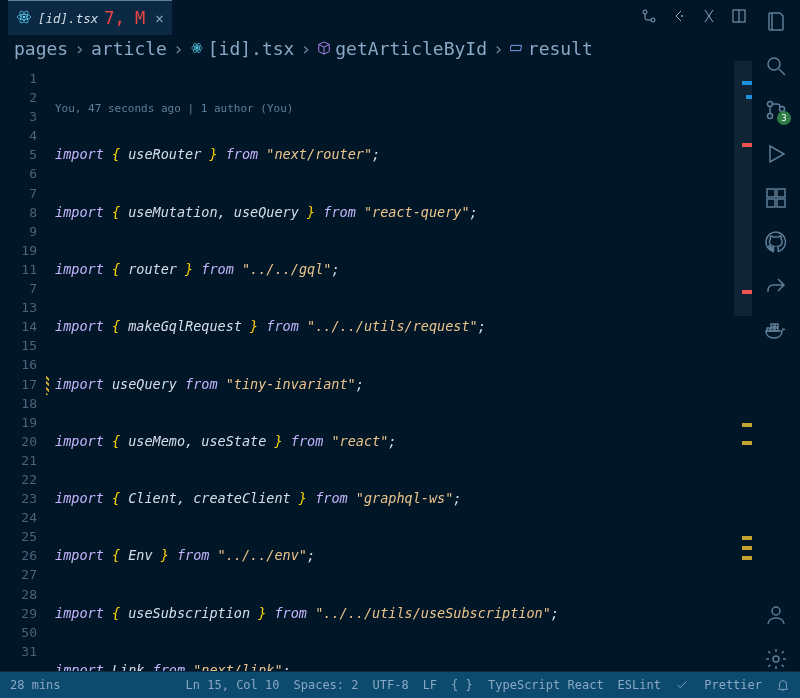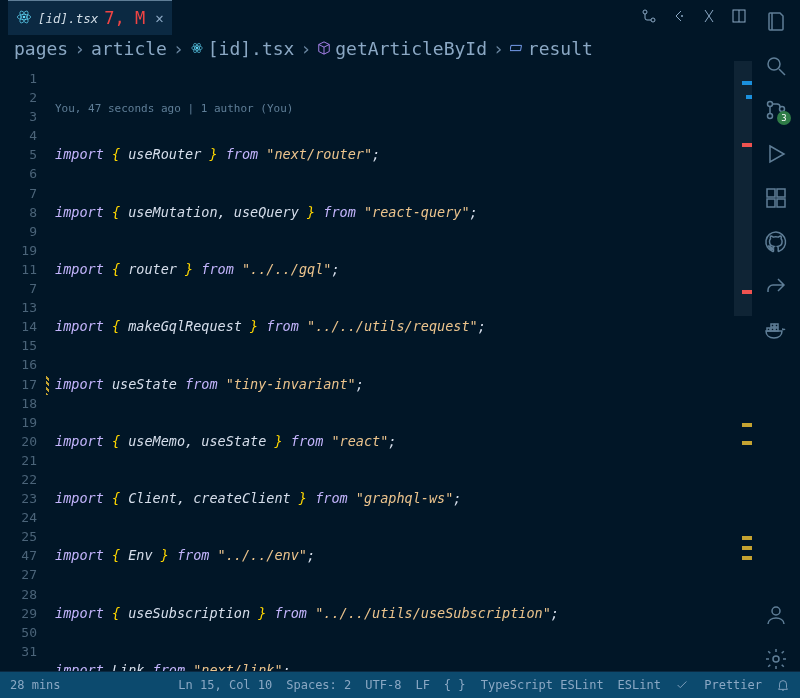--- a/index.html
+++ b/index.html
@@ -252,36 +252,36 @@
       <div class="ln">16</div>
     <div class="ln">17</div>
       <div class="ln">18</div>
     <div class="ln">19</div>
       <div class="ln">20</div>
     <div class="ln">21</div>
       <div class="ln">22</div>
     <div class="ln">23</div>
       <div class="ln">24</div>
     <div class="ln">25</div>
-      <div class="ln">47</div>
+      <div class="ln">26</div>
     <div class="ln">27</div>
       <div class="ln">28</div>
     <div class="ln">29</div>
       <div class="ln">50</div>
     <div class="ln">31</div>
   </div>
   <div class="gutter-mod" style="top:314px;height:20px;"></div>
 
   <div class="code">
     <div class="codelens">You, 47 seconds ago | 1 author (You)</div>
     <div class="line"><span class="kw">import </span><span class="brace">{ </span><span class="ident">useRouter </span><span class="brace">} </span><span class="kw">from </span><span class="str">"next/router"</span><span class="punc">;</span></div>
     <div class="line"><span class="kw">import </span><span class="brace">{ </span><span class="ident">useMutation, useQuery </span><span class="brace">} </span><span class="kw">from </span><span class="str">"react-query"</span><span class="punc">;</span></div>
     <div class="line"><span class="kw">import </span><span class="brace">{ </span><span class="ident">router </span><span class="brace">} </span><span class="kw">from </span><span class="str">"../../gql"</span><span class="punc">;</span></div>
     <div class="line"><span class="kw">import </span><span class="brace">{ </span><span class="ident">makeGqlRequest </span><span class="brace">} </span><span class="kw">from </span><span class="str">"../../utils/request"</span><span class="punc">;</span></div>
-    <div class="line"><span class="kw">import </span><span class="ident">useState </span><span class="kw">from </span><span class="str">"tiny-invariant"</span><span class="punc">;</span></div>
+    <div class="line"><span class="kw">import </span><span class="ident">useQuery </span><span class="kw">from </span><span class="str">"tiny-invariant"</span><span class="punc">;</span></div>
     <div class="line"><span class="kw">import </span><span class="brace">{ </span><span class="ident">useMemo, useState </span><span class="brace">} </span><span class="kw">from </span><span class="str">"react"</span><span class="punc">;</span></div>
     <div class="line"><span class="kw">import </span><span class="brace">{ </span><span class="ident">Client, createClient </span><span class="brace">} </span><span class="kw">from </span><span class="str">"graphql-ws"</span><span class="punc">;</span></div>
     <div class="line"><span class="kw">import </span><span class="brace">{ </span><span class="ident">Env </span><span class="brace">} </span><span class="kw">from </span><span class="str">"../../env"</span><span class="punc">;</span></div>
     <div class="line"><span class="kw">import </span><span class="brace">{ </span><span class="ident">useSubscription </span><span class="brace">} </span><span class="kw">from </span><span class="str">"../../utils/useSubscription"</span><span class="punc">;</span></div>
     <div class="line"><span class="kw">import </span><span class="ident">Link </span><span class="kw">from </span><span class="str">"next/link"</span><span class="punc">;</span></div>
     
     
     
     
     
@@ -365,21 +365,21 @@
       </svg></div>
 </div>
 
 <div class="statusbar">
   <span class="sb-item">28 mins</span>
   <div class="sb-right">
     <span class="sb-item">Ln 15, Col 10</span>
     <span class="sb-item">Spaces: 2</span>
     <span class="sb-item">UTF-8</span>
     <span class="sb-item">LF</span>
-    <span class="sb-item"><span class="st-braces">{ }</span>&nbsp;<span>TypeScript ESLint</span></span>
+    <span class="sb-item"><span class="st-braces">{ }</span>&nbsp;<span>TypeScript React</span></span>
     <span class="sb-item">ESLint</span>
     <span class="sb-item"><svg viewBox="0 0 16 16" fill="none" stroke="currentColor">
           <path d="M3 8l3 3 7-7"></path>
         </svg>&nbsp;<span>Prettier</span></span>
     <span class="sb-item">
         <svg viewBox="0 0 16 16" fill="none" stroke="currentColor">
           <path d="M4 11V7a4 4 0 018 0v4l1 2H3zM7 14h2"></path>
         </svg>
       </span>
   </div>

